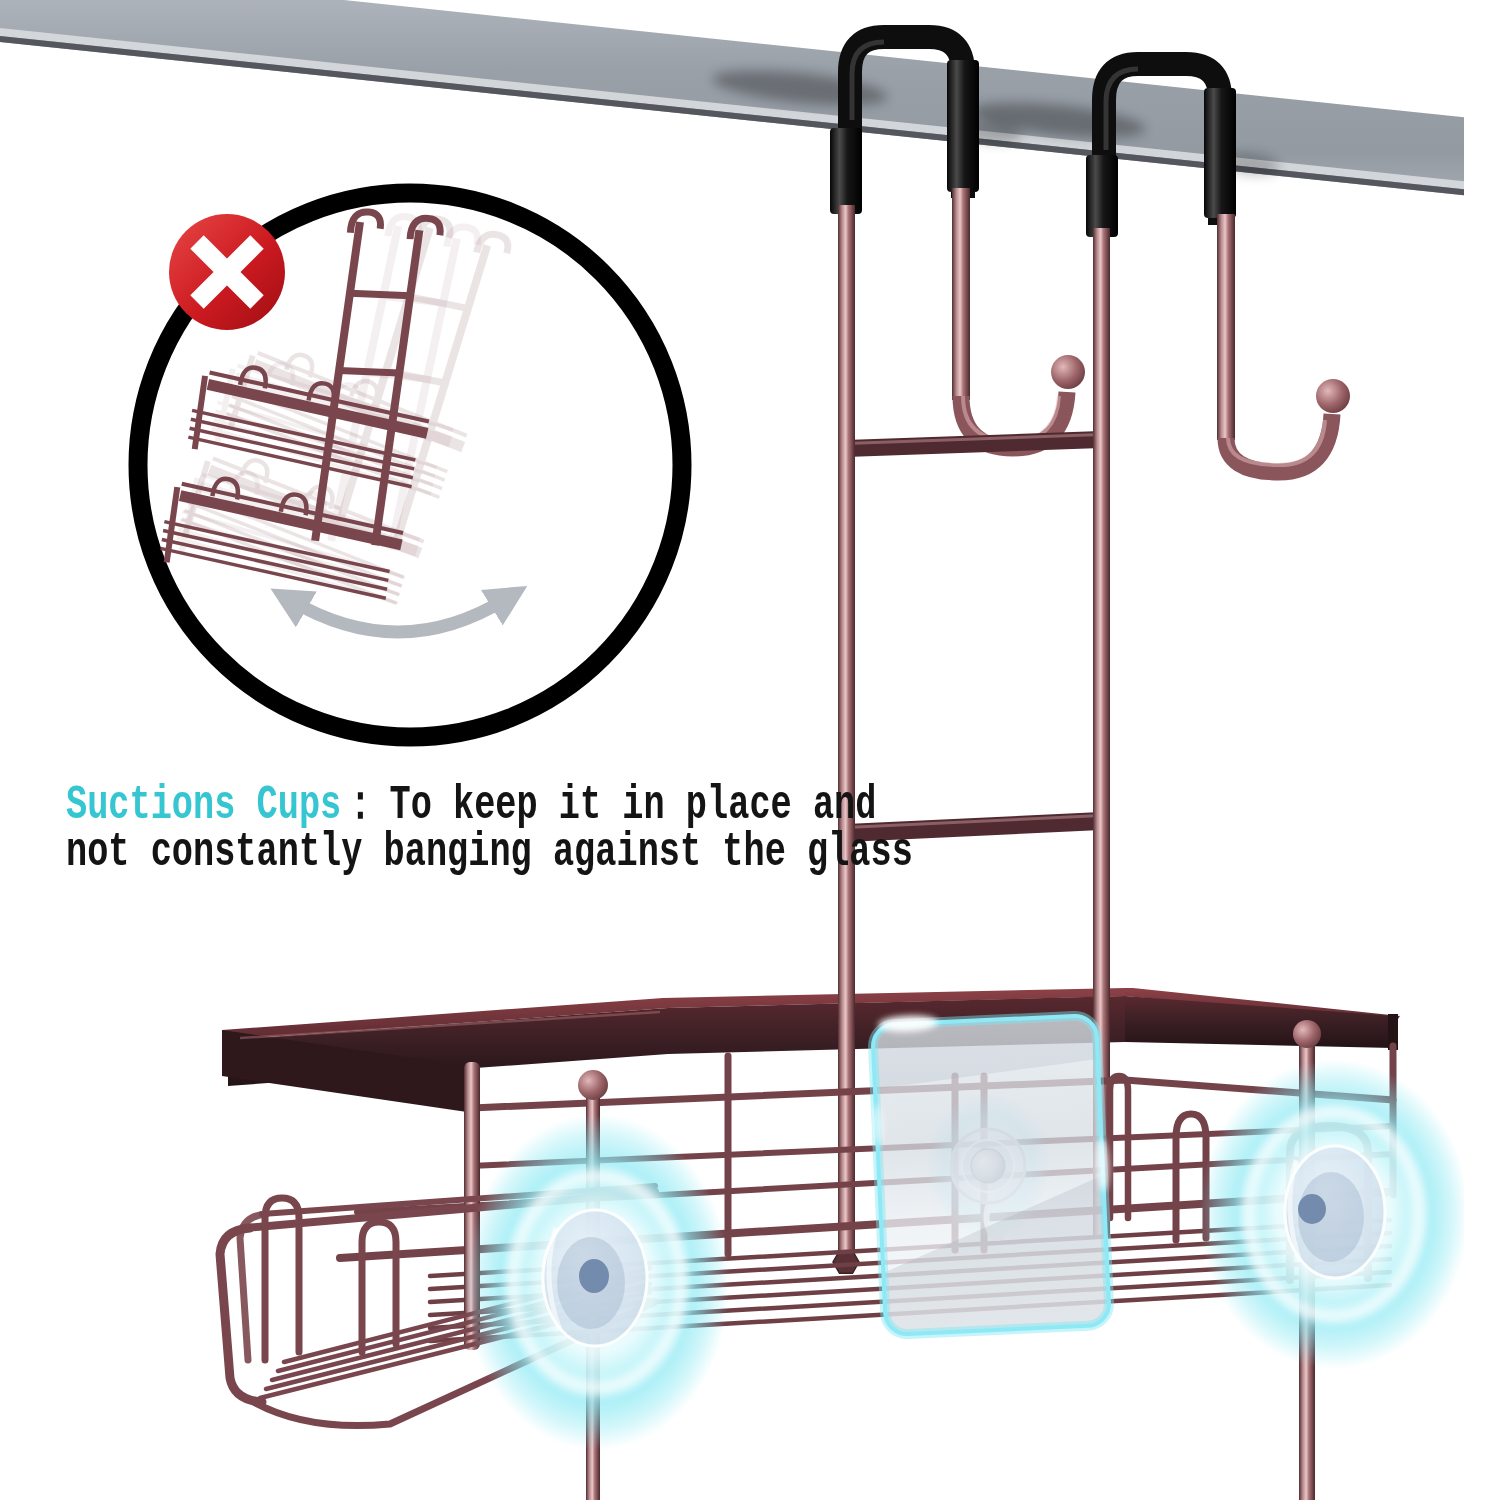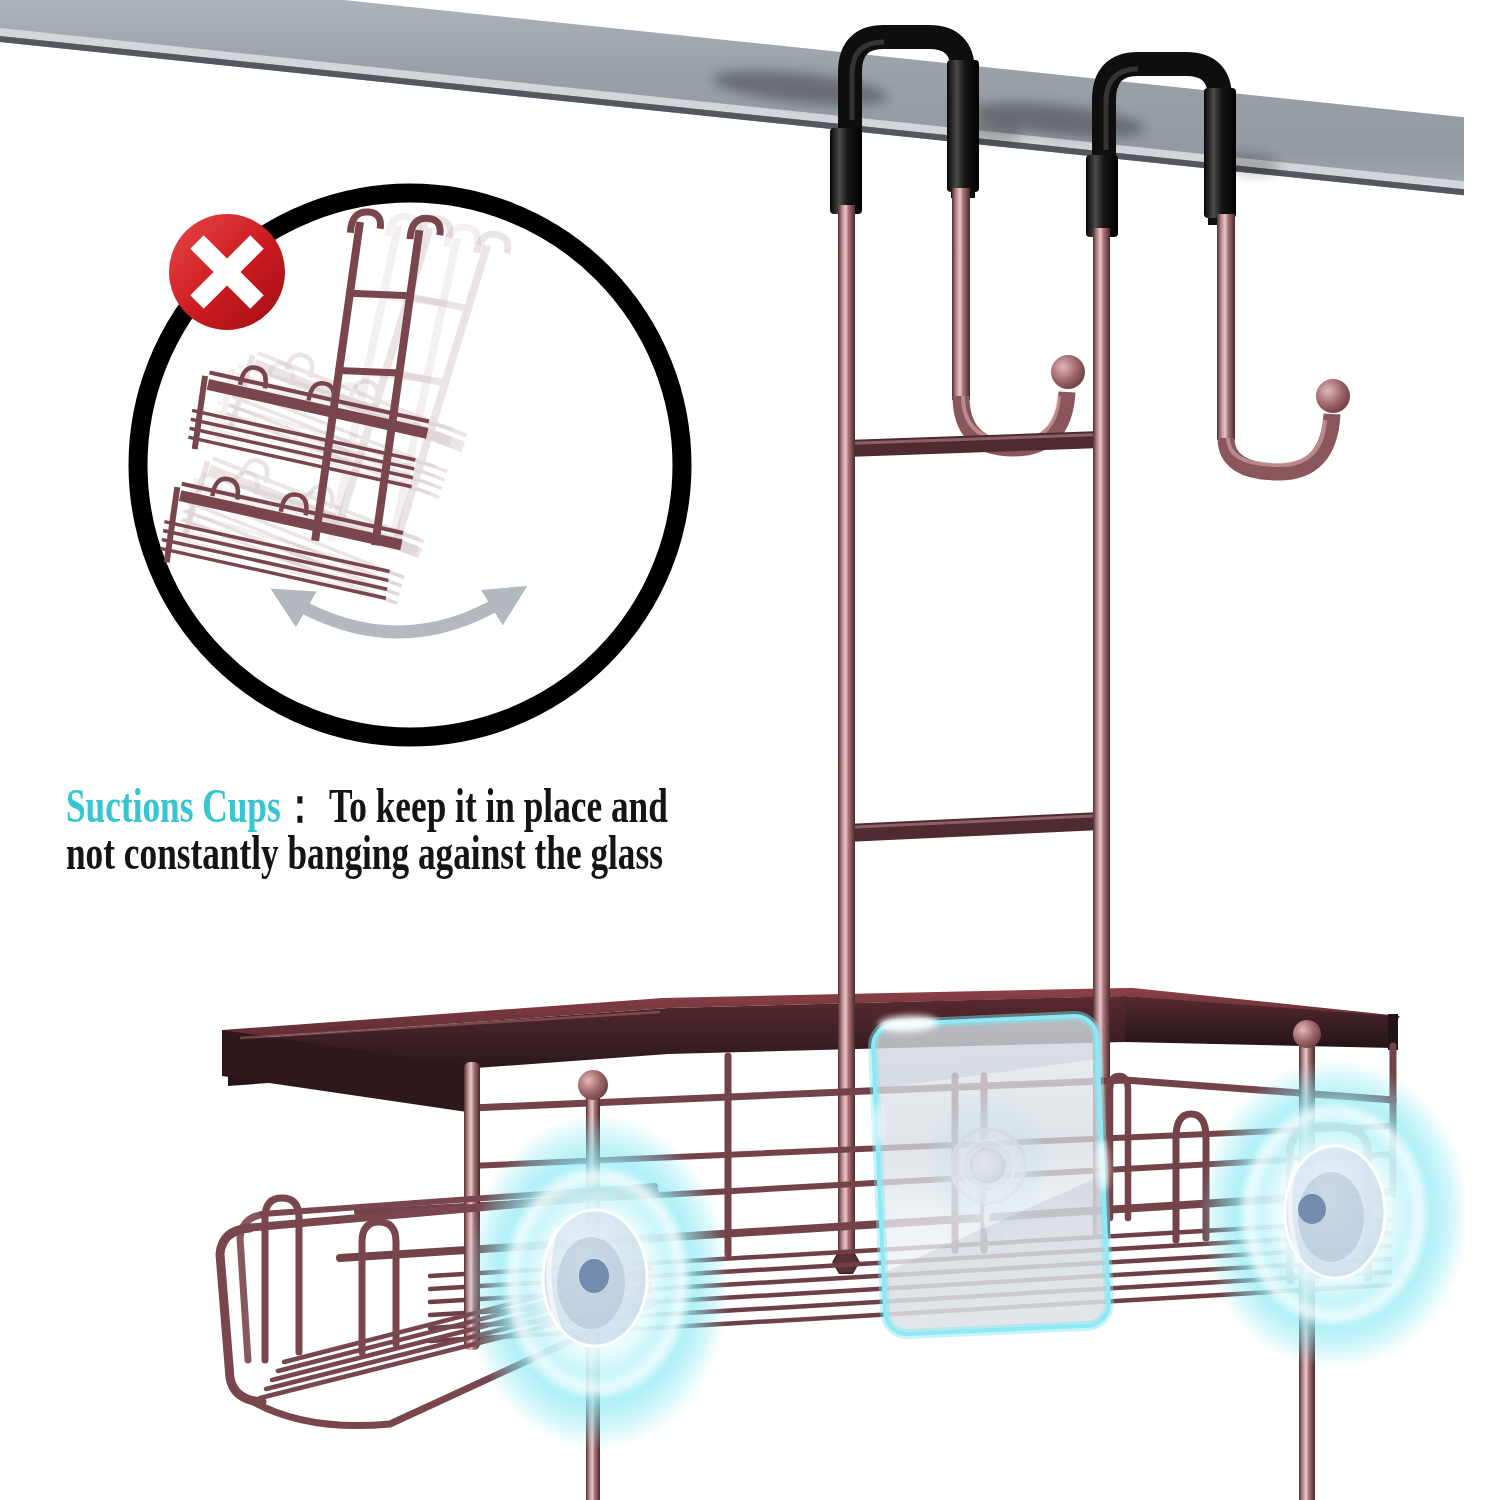--- a/index.html
+++ b/index.html
@@ -1,17 +1,17 @@
 <!DOCTYPE html>
 <html><head>
 <meta charset="utf-8">
 <style>
   html,body{margin:0;padding:0;background:#fff;}
   #stage{position:relative;width:1464px;height:1500px;overflow:hidden;background:#fff;
-         font-family:Liberation Serif, serif;}
+         font-family:Liberation Mono, monospace;}
   #scene{position:absolute;left:0;top:0;}
   .caption{position:absolute;left:66px;top:782px;font-weight:700;font-size:49px;line-height:47px;
            color:#141414;transform:scaleX(0.72);transform-origin:0 0;white-space:nowrap;}
   .caption .cyan{color:#35c6d1;}
   .caption .sep{margin:0 16px 0 2px;}
 </style>
 </head>
 <body>
 
 <div id="stage">

